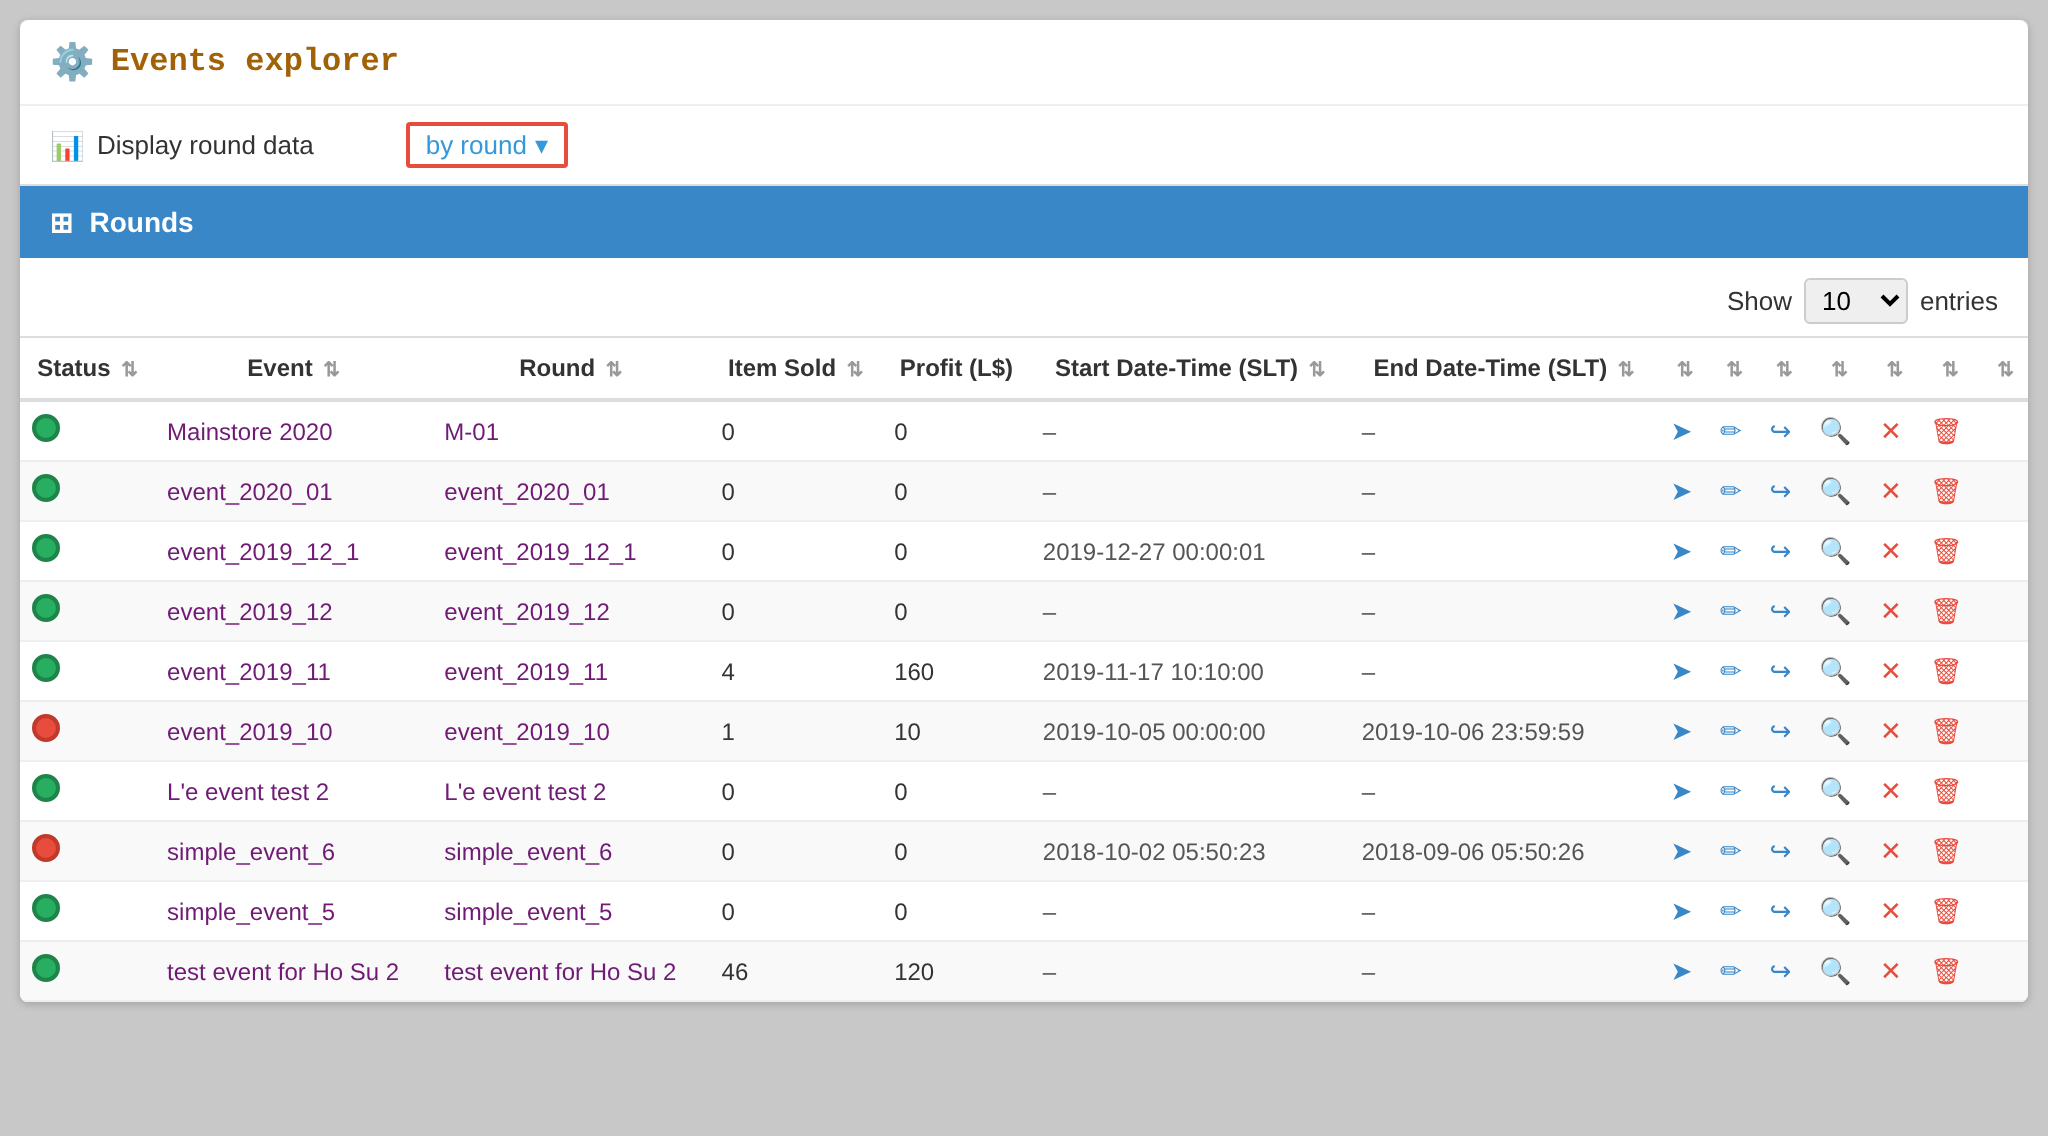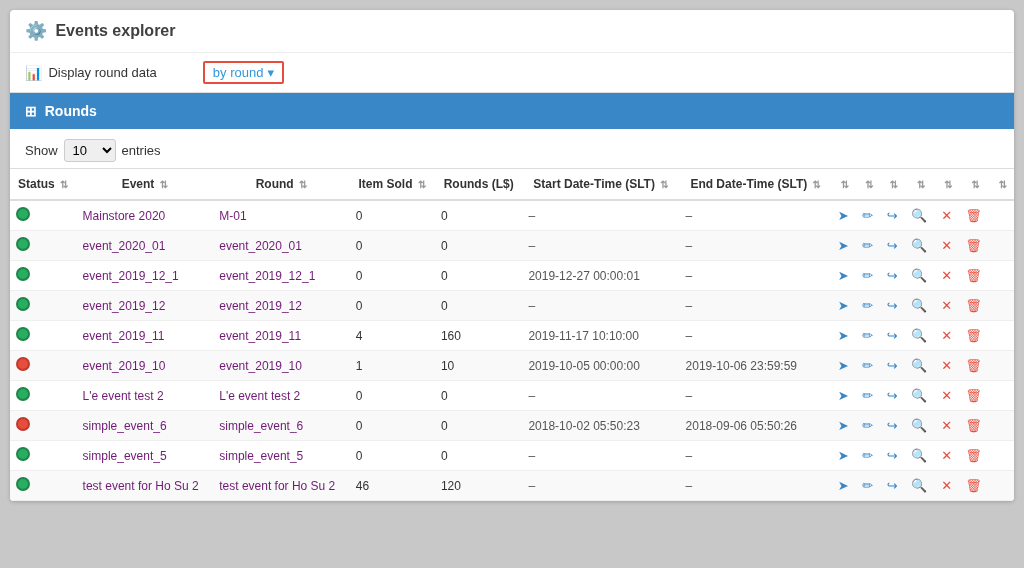--- a/index.html
+++ b/index.html
@@ -19,21 +19,22 @@
     .app-header {
       padding: 10px 15px;
       border-bottom: 1px solid #eee;
       display: flex;
       align-items: center;
       gap: 8px;
     }
     .app-title {
       font-size: 16px;
       font-weight: bold;
-      color: #404040;
+      color: #a16207;
+      font-family: Liberation Mono, monospace;
     }
     .display-bar {
       padding: 8px 15px;
       border-bottom: 1px solid #ddd;
       display: flex;
       align-items: center;
       gap: 6px;
       font-size: 13px;
     }
     .by-round-btn {
@@ -54,21 +55,21 @@
       color: #fff;
       padding: 10px 15px;
       font-size: 14px;
       font-weight: bold;
       display: flex;
       align-items: center;
       gap: 8px;
     }
     .table-controls {
       display: flex;
-      justify-content: flex-start;
+      justify-content: flex-end;
       align-items: center;
       padding: 10px 15px 6px;
     }
     .show-entries {
       display: flex;
       align-items: center;
       gap: 6px;
     }
     .show-entries select {
       padding: 2px 4px;
@@ -183,21 +184,21 @@
     </div>
   </div>
 
   <table class="data-table">
     <thead>
       <tr>
         <th>Status <span class="sort-icon">⇅</span></th>
         <th>Event <span class="sort-icon">⇅</span></th>
         <th>Round <span class="sort-icon">⇅</span></th>
         <th>Item Sold <span class="sort-icon">⇅</span></th>
-        <th>Rounds (L$)</th>
+        <th>Profit (L$)</th>
         <th>Start Date-Time (SLT) <span class="sort-icon">⇅</span></th>
         <th>End Date-Time (SLT) <span class="sort-icon">⇅</span></th>
         <th><span class="sort-icon">⇅</span></th>
         <th><span class="sort-icon">⇅</span></th>
         <th><span class="sort-icon">⇅</span></th>
         <th><span class="sort-icon">⇅</span></th>
         <th><span class="sort-icon">⇅</span></th>
         <th><span class="sort-icon">⇅</span></th>
         <th><span class="sort-icon">⇅</span></th>
       </tr>

